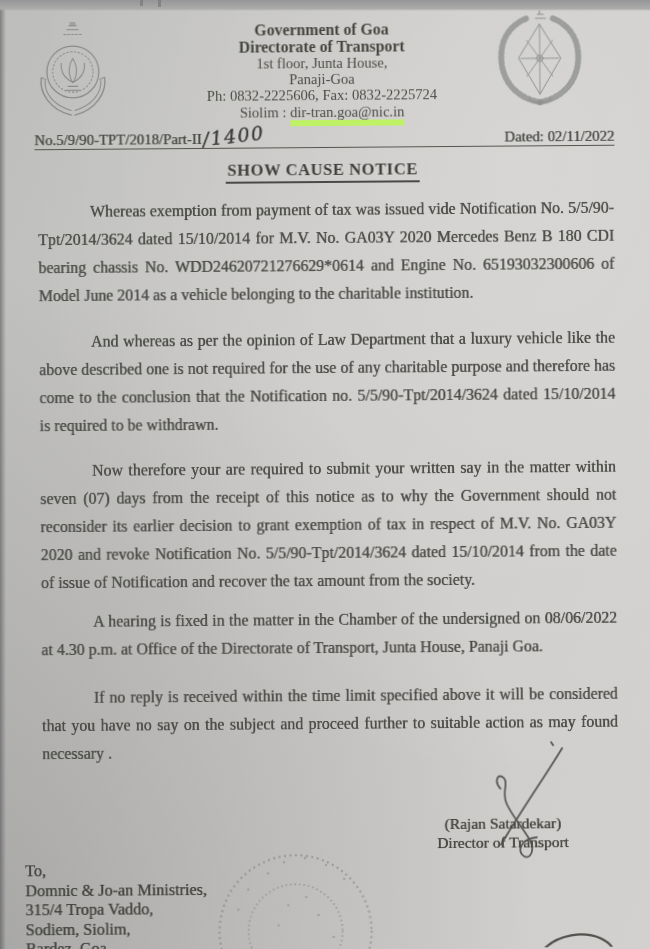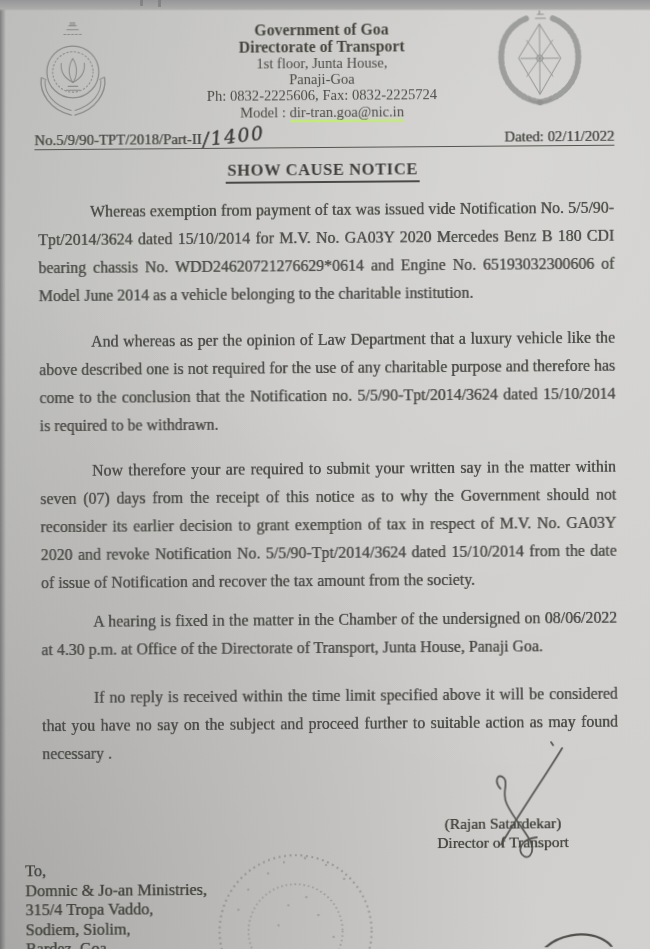--- a/index.html
+++ b/index.html
@@ -14,21 +14,21 @@
     background:linear-gradient(#96969a,#ababa9 80%,rgba(171,171,169,0));}
   .top-mark{position:absolute;top:0;width:3px;background:#70706e;opacity:.55;}
   .left-band{position:absolute;top:0;left:0;bottom:0;width:6px;
     background:linear-gradient(90deg,rgba(66,66,70,.5),rgba(66,66,70,0));}
   .sheet{position:absolute;inset:0;color:#4a4a46;transform:rotate(-0.45deg);filter:blur(0.28px);}
   .ink{text-shadow:0.3px 0 0 currentColor;}
   
   .hdr{position:absolute;left:120px;width:410px;top:21px;text-align:center;}
   .h-bold{font-weight:bold;font-size:15.8px;line-height:17px;color:#46463f;}
   .h-norm{font-size:14.6px;line-height:16.2px;color:#4c4c47;}
-  .u{border-bottom:2px solid #bef264;padding-bottom:.5px;}
+  .u{border-bottom:6px solid #bef264;padding-bottom:.5px;}
   .emblem{position:absolute;opacity:.68;}
   
   .refrow{position:absolute;left:37px;right:33px;top:123px;height:24px;
     border-bottom:1.4px solid #55554f;display:flex;align-items:flex-end;
     font-size:14.8px;color:#4c4c48;}
   .hand{font-style:italic;font-size:19px;font-family:"DejaVu Serif",serif;
     transform:rotate(-6deg) translateY(-1px);letter-spacing:1.5px;color:#3e3e3c;margin-left:1px;}
   .dated{margin-left:auto;}
   
   .titlewrap{position:absolute;left:0;right:0;top:160px;text-align:center;}
@@ -88,21 +88,21 @@
       <path d="M40,89 C46,93 56,93 62,89" stroke-width="1.4"></path>
     </g>
   </svg>
 
   <div class="hdr">
     <div class="h-bold">Government of Goa</div>
     <div class="h-bold">Directorate of Transport</div>
     <div class="h-norm">1st floor, Junta House,</div>
     <div class="h-norm">Panaji-Goa</div>
     <div class="h-norm">Ph: 0832-2225606, Fax: 0832-2225724</div>
-    <div class="h-norm"><span>Model : </span><span class="u">dir-tran.goa@nic.in</span></div>
+    <div class="h-norm"><span>Siolim : </span><span class="u">dir-tran.goa@nic.in</span></div>
   </div>
 
   <div class="refrow ink">
     <span>No.5/9/90-TPT/2018/Part-II</span>
     <span class="hand">/1400</span>
     <span class="dated">Dated: 02/11/2022</span>
   </div>
 
   <div class="titlewrap">
     <span class="title">SHOW CAUSE NOTICE</span>

